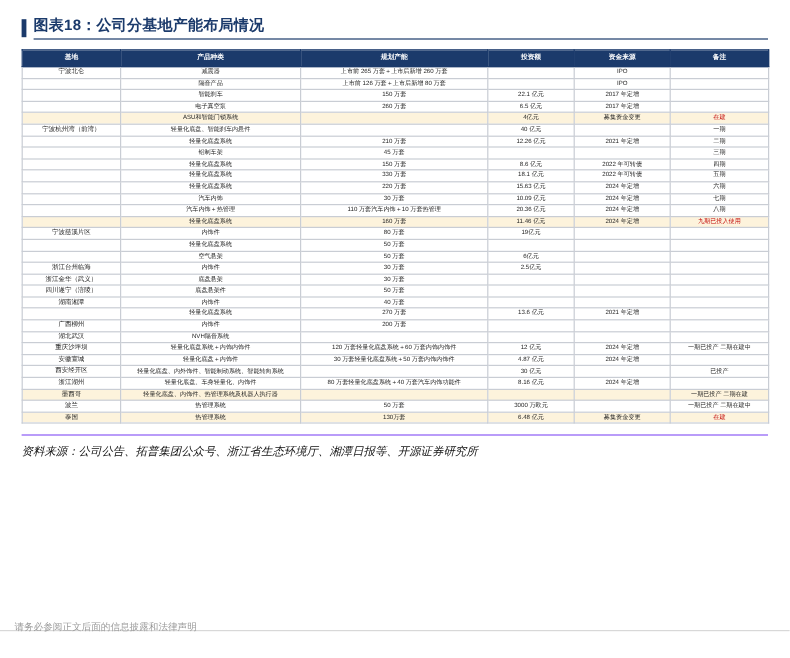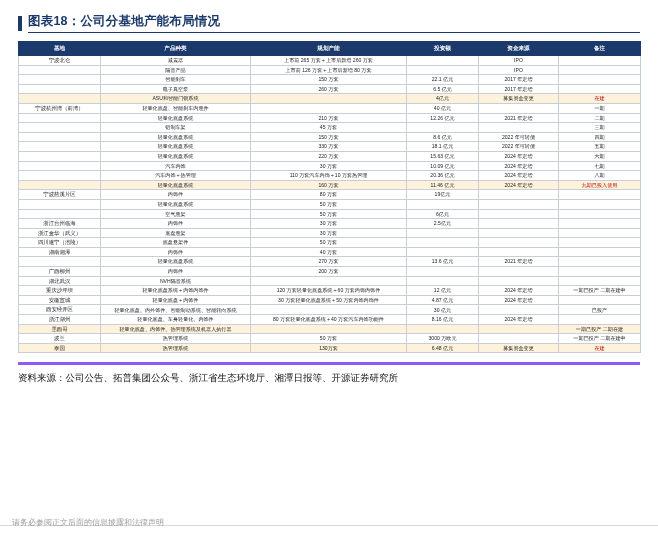--- a/index.html
+++ b/index.html
@@ -43,21 +43,21 @@
   col.c0{width:82px;}
   col.c1{width:150px;}
   col.c2{width:156px;}
   col.c3{width:72px;}
   col.c4{width:80px;}
   col.c5{width:82px;}
 
   
   .source{
     margin-top:9px;font-size:9.5px;color:#111;
-    border-top:3px solid #8b5cf6;padding-top:7px;width:622px;
+    border-top:1px solid #8b5cf6;padding-top:7px;width:622px;font-style:italic;
   }
   .footer-strip{position:absolute;left:0;bottom:0;width:658px;height:22px;border-top:1px solid #d8d8d8;background:#fff;}
   .footer-text{position:absolute;left:12px;bottom:20px;font-size:8px;color:#9a9a9a;}
 </style>
 </head>
 <body>
 
 <div class="page">
 
   <div class="title-row">

